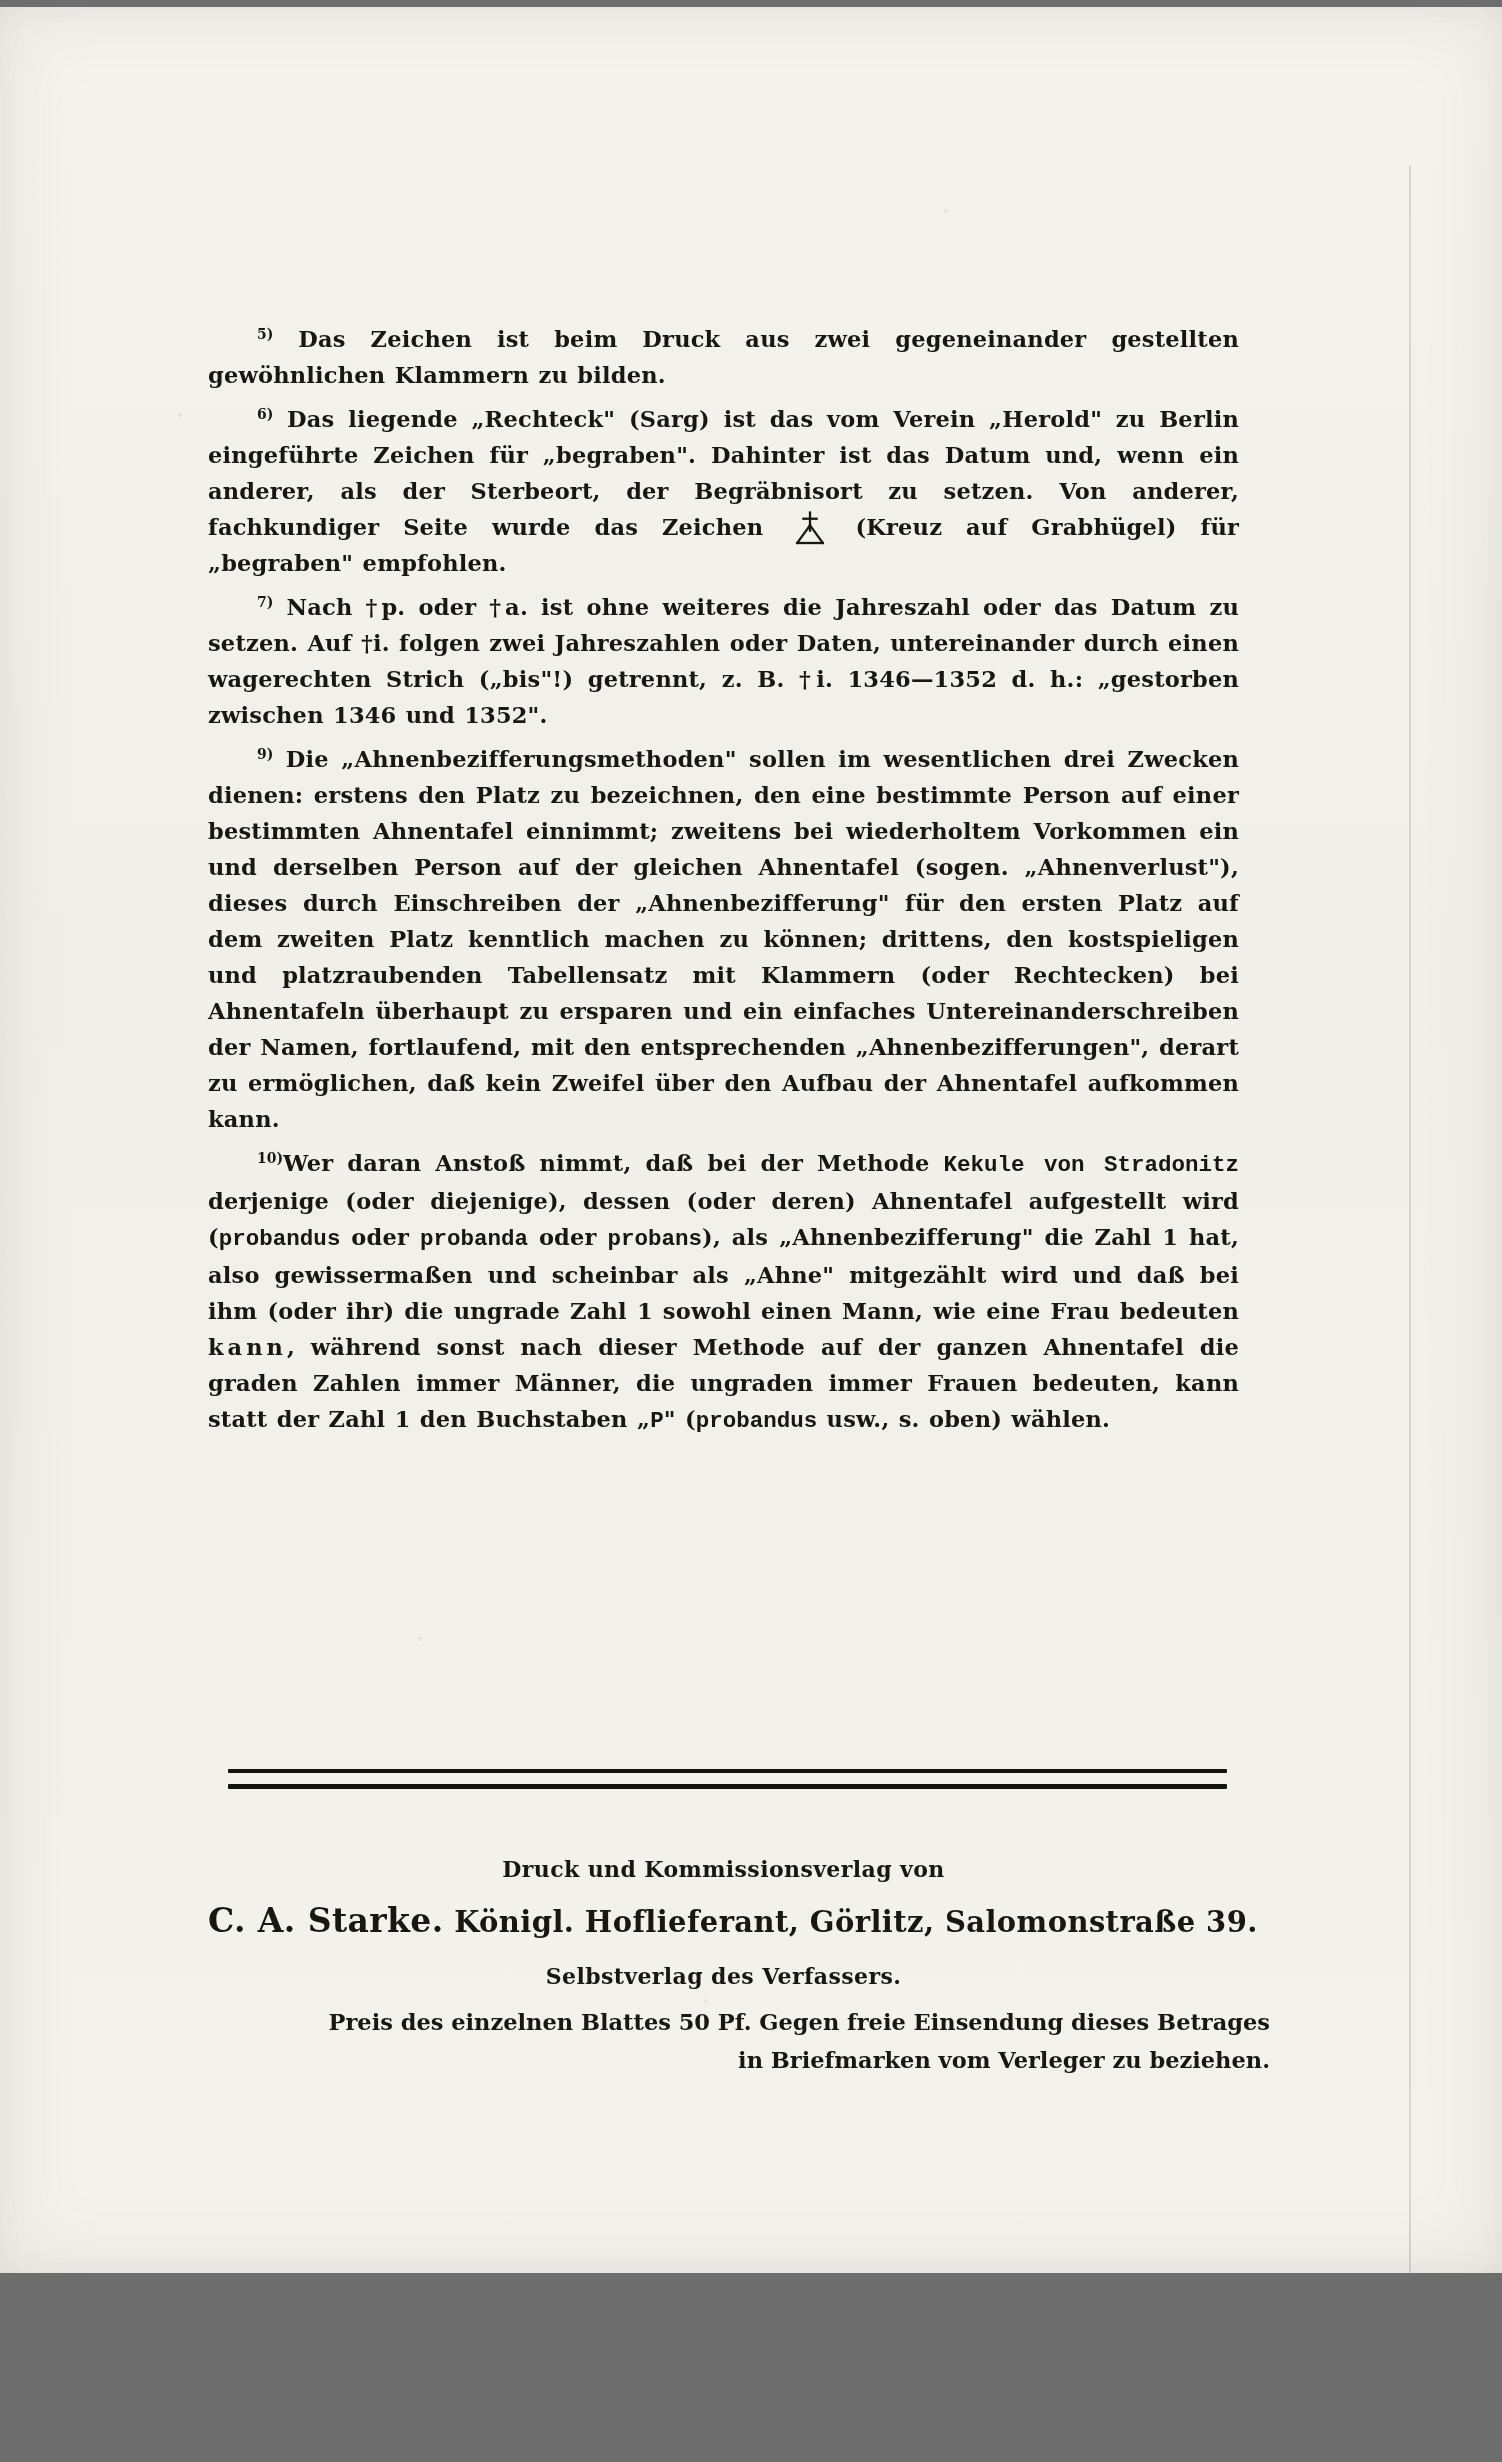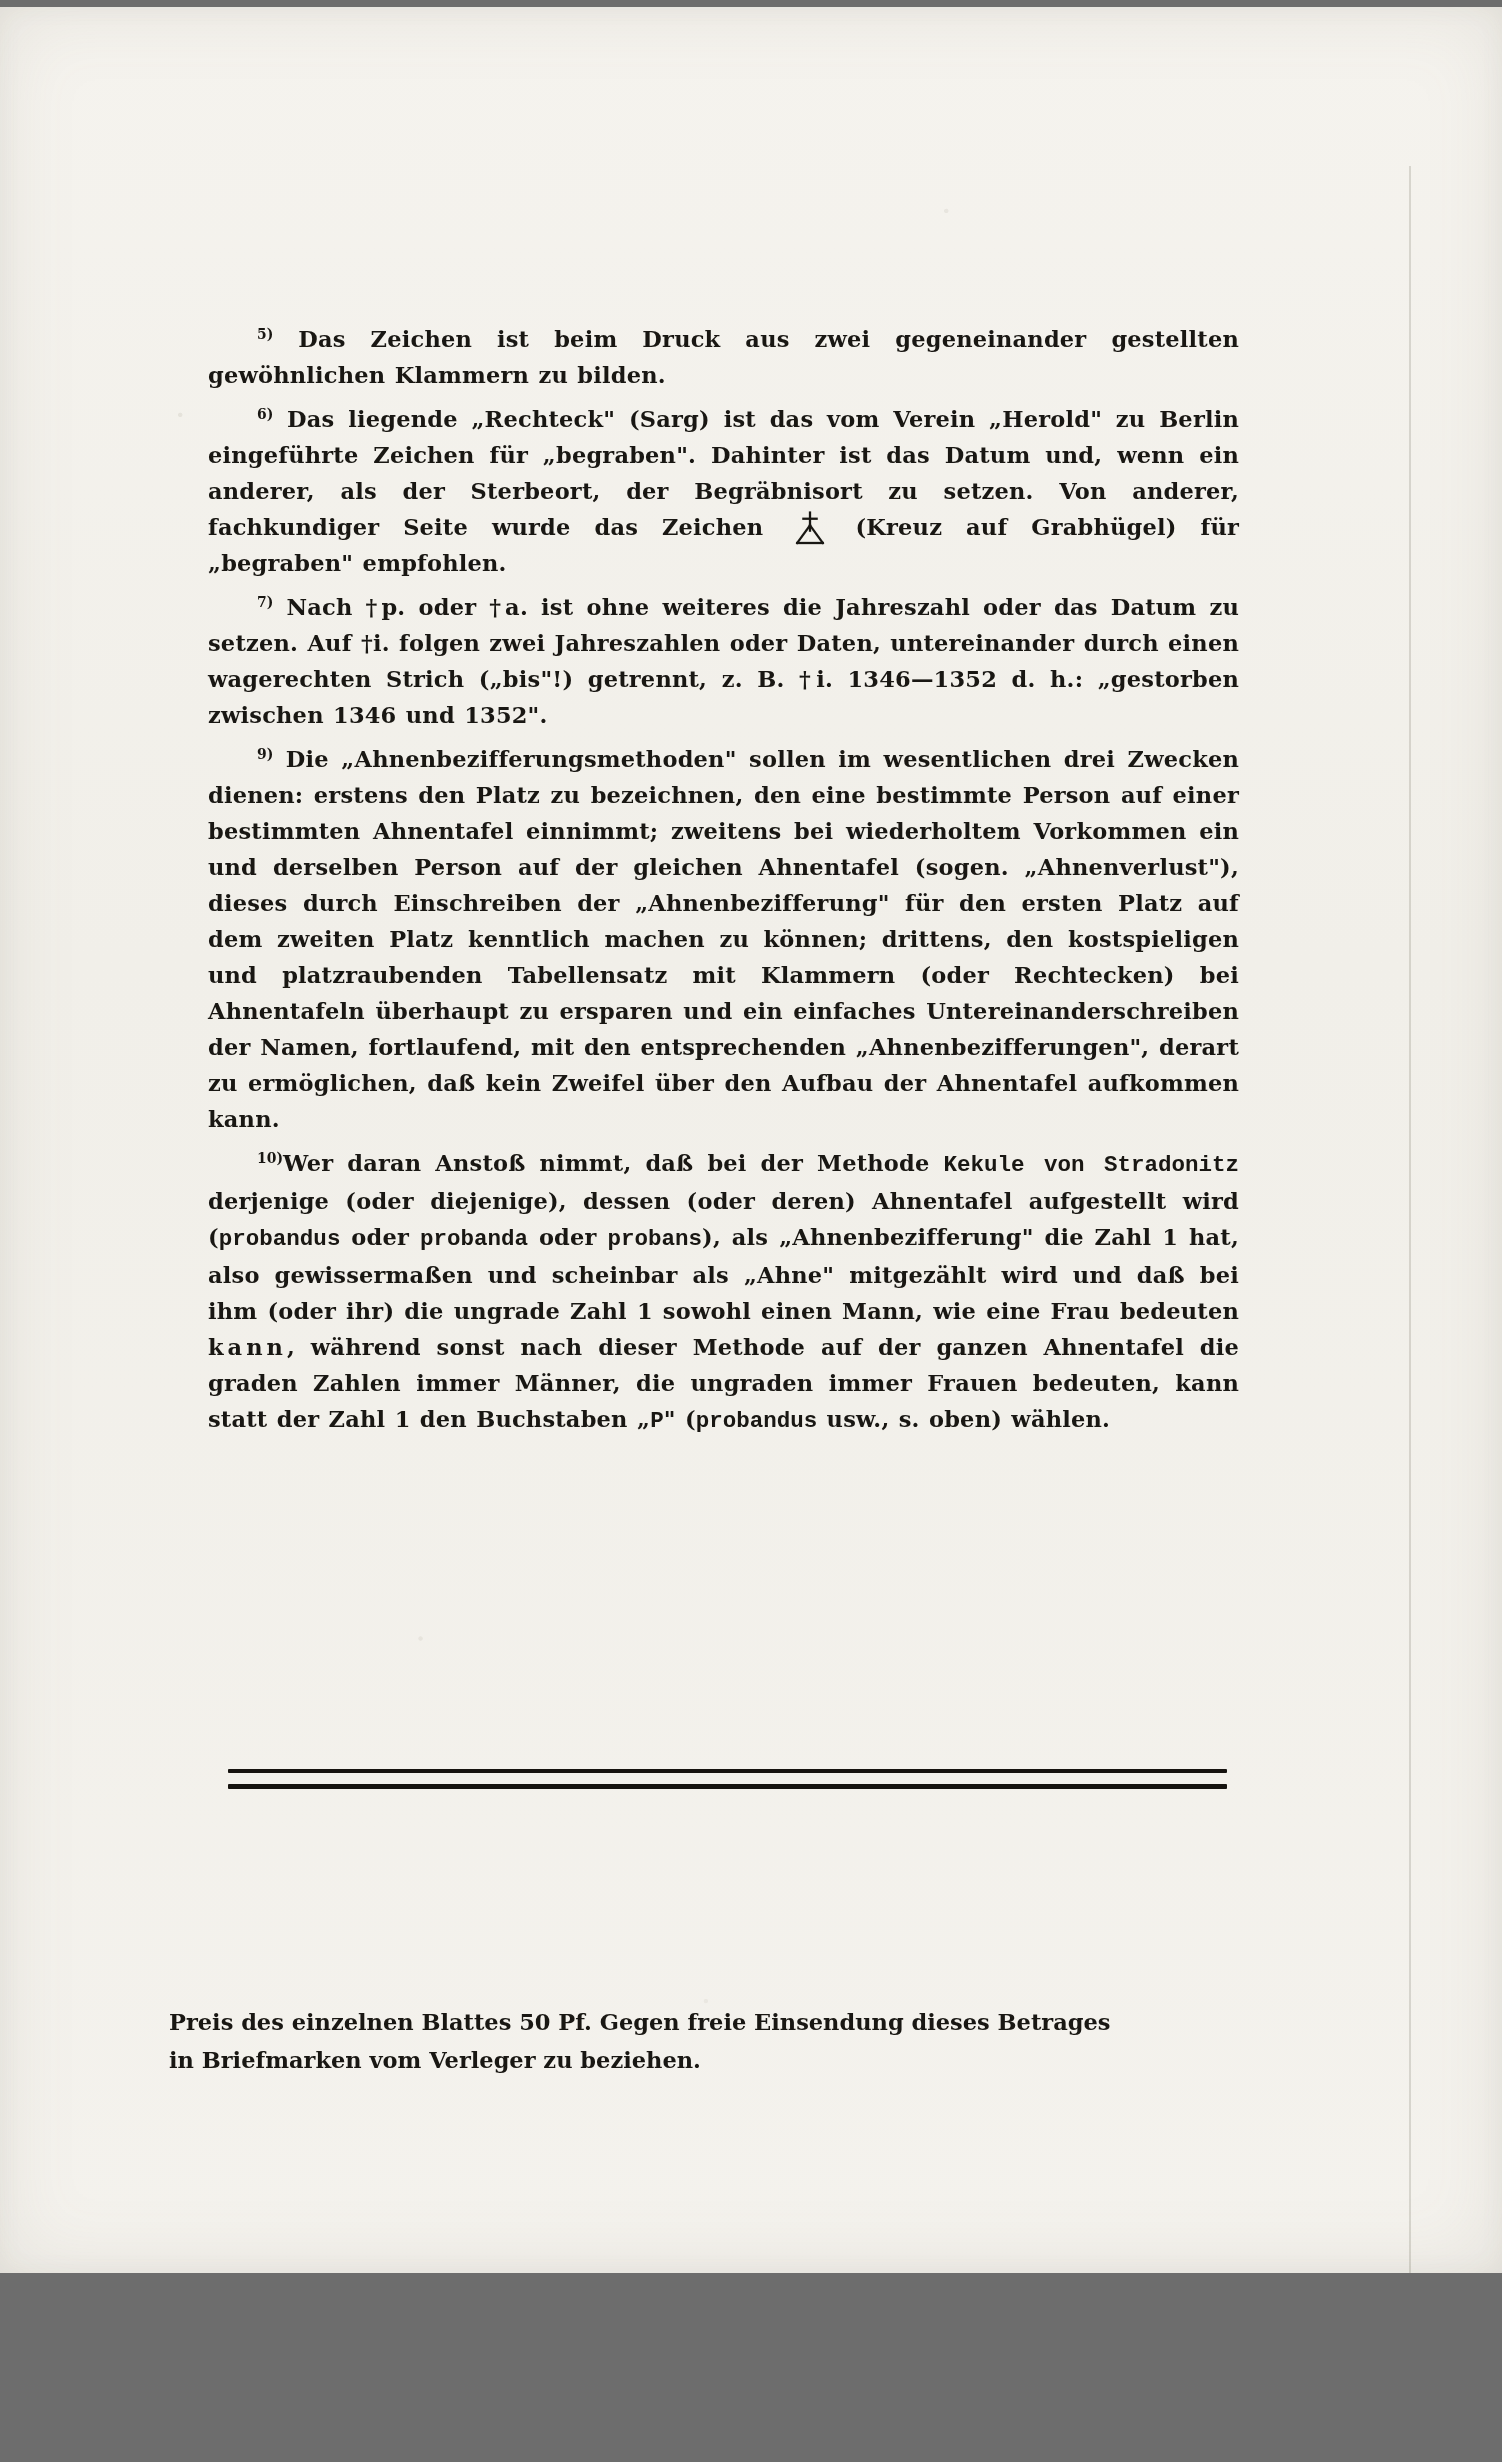--- a/index.html
+++ b/index.html
@@ -146,29 +146,29 @@
   }
   .colophon .line-selfpub {
     font-size: 22px;
     line-height: 35px;
     margin-top: 12.4px;
     letter-spacing: 0.4px;
   }
 
   .price {
     position: absolute;
-    left: 169px;
+    left: 176px;
     top: 1996px;
     width: 1094px;
     font-family: "DejaVu Serif", "Liberation Serif", serif;
     color: #191713;
     font-weight: 600;
     font-size: 22.5px;
     line-height: 38px;
-    text-align: left;
+    text-align: right;
   }
   .price .l1 { display: block; }
   .price .l2 { display: block; }
 </style>
 </head>
 <body>
 
 <div class="page">
 
   <div class="gutter-line"></div>
@@ -210,20 +210,28 @@
       <sup class="marker">10)</sup><span>Wer daran Anstoß nimmt, daß bei der Methode </span><span class="antiqua">Kekule von Stradonitz</span><span> derjenige (oder diejenige), dessen (oder deren) Ahnentafel aufgestellt wird (</span><span class="antiqua">probandus</span><span> oder </span><span class="antiqua">probanda</span><span> oder </span><span class="antiqua">probans</span><span>), als „Ahnenbezifferung" die Zahl 1 hat, also gewissermaßen und scheinbar als „Ahne" mitgezählt wird und daß bei ihm (oder ihr) die ungrade Zahl 1 sowohl einen Mann, wie eine Frau bedeuten </span><span class="sperr">kann</span><span>, während sonst nach dieser Methode auf der ganzen Ahnentafel die graden Zahlen immer Männer, die ungraden immer Frauen bedeuten, kann statt der Zahl 1 den Buchstaben „</span><span class="antiqua">P</span><span>" (</span><span class="antiqua">probandus</span><span> usw., s. oben) wählen.</span>
     </p>
 
   </div>
 
   <div class="rules">
     <div class="rule"></div>
     <div class="rule second"></div>
   </div>
 
+  <div class="colophon">
+    <div class="line-small">Druck und Kommissionsverlag von</div>
+    <div class="line-publisher">
+      <span class="house">C. A. Starke.</span>
+      <span>Königl. Hoflieferant, Görlitz, Salomonstraße 39.</span>
+    </div>
+    <div class="line-selfpub">Selbstverlag des Verfassers.</div>
+  </div>
 
   <div class="price">
     <span class="l1">Preis des einzelnen Blattes 50 Pf.  Gegen freie Einsendung dieses Betrages</span>
     <span class="l2">in Briefmarken vom Verleger zu beziehen.</span>
   </div>
 
 </div>
 
 
 </body></html>

